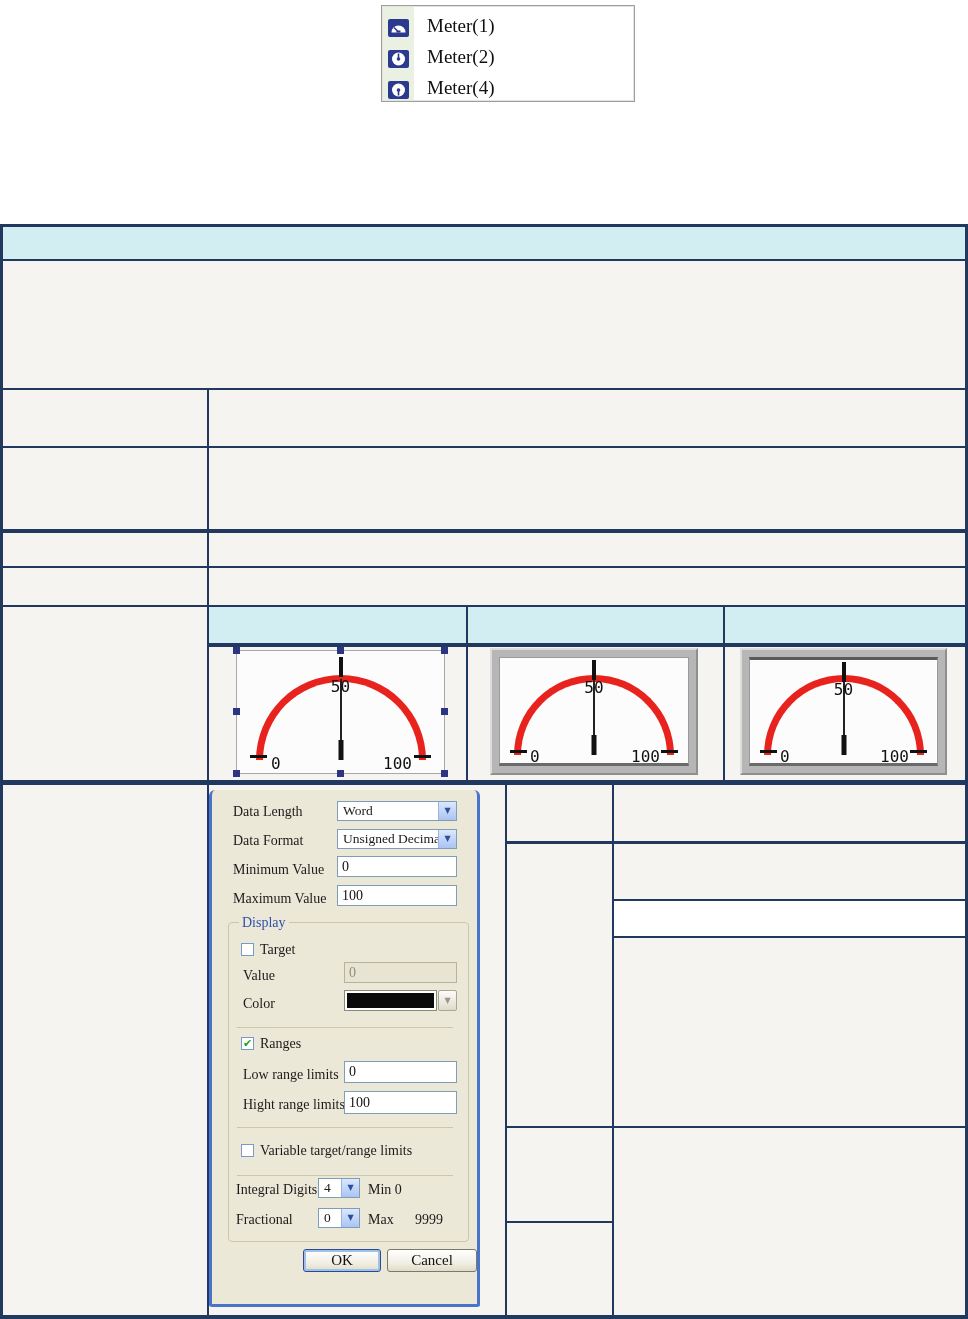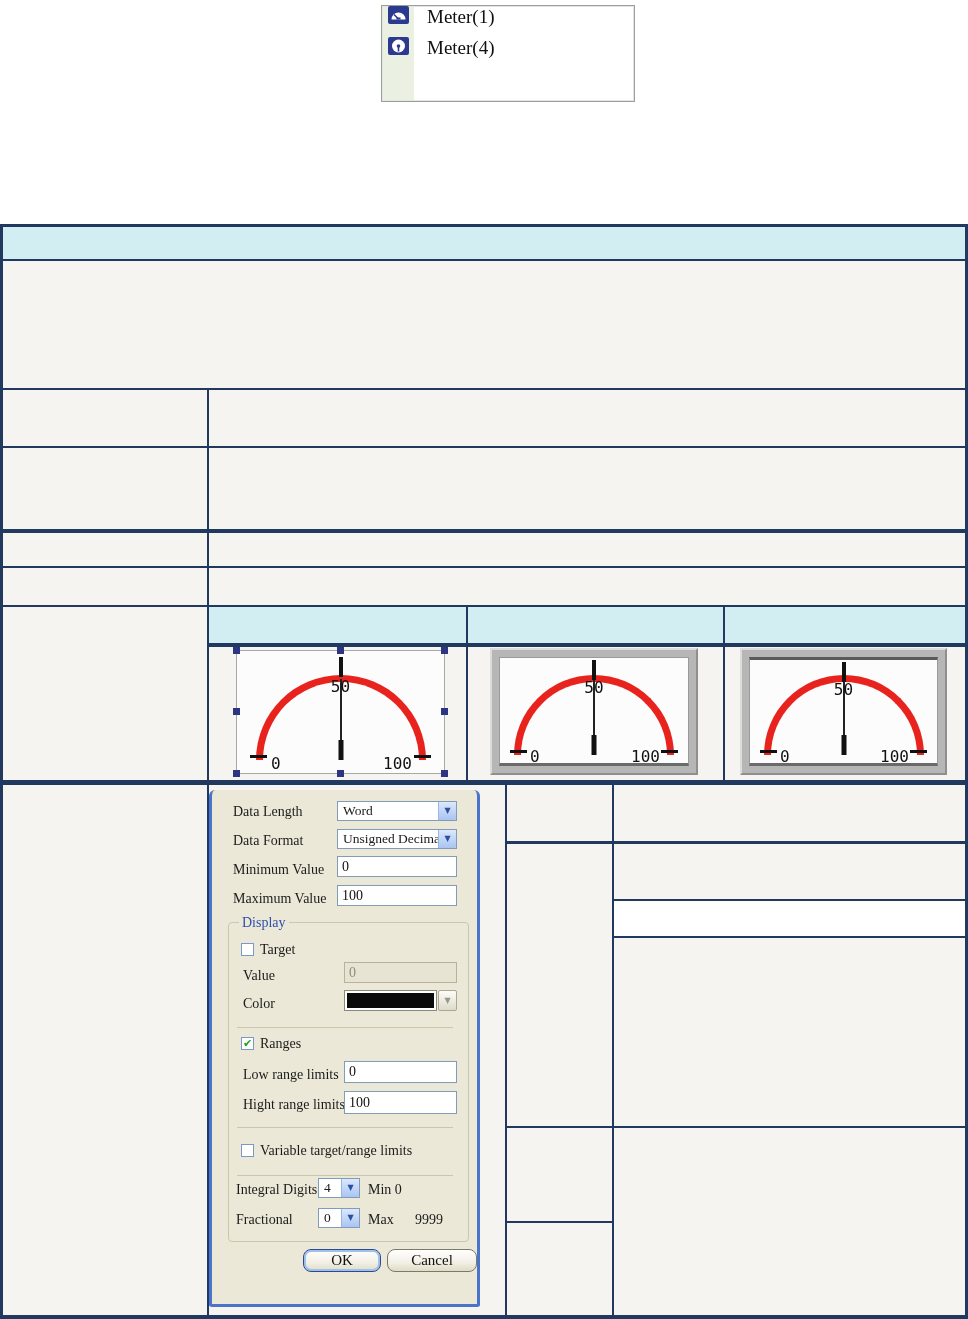--- a/index.html
+++ b/index.html
@@ -4,21 +4,21 @@
 <style>
   html,body{margin:0;padding:0;}
   body{width:968px;height:1319px;position:relative;background:#ffffff;overflow:hidden;
        font-family:"Liberation Serif", serif;}
   .hline,.vline{position:absolute;background:#21395f;}
   .fill{position:absolute;}
   
   .listbox{position:absolute;left:381px;top:5px;width:252px;height:95px;background:#fff;
            border:1px solid #9aa09c;box-shadow:inset 0 0 0 1px #e5e5e0;}
   .lb-strip{position:absolute;left:1px;top:1px;bottom:1px;width:31px;background:#eaf0e2;}
-  .lb-item{position:relative;height:31px;display:flex;align-items:flex-start;}
+  .lb-item{position:relative;height:31px;display:flex;align-items:flex-end;}
   .lb-icon{width:21px;height:18px;margin-left:6px;flex:0 0 auto;}
   .lb-label{margin-left:18px;font-size:19px;color:#101010;}
   
   .tablewrap{position:absolute;left:0;top:224px;width:968px;height:1095px;background:#f5f4f1;}
   
   .meter{position:absolute;}
   .panel{position:absolute;background:#fcfcfc;}
   .gauge{position:absolute;inset:0;}
   .arc{position:absolute;left:50%;transform:translateX(-50%);bottom:13px;width:156px;height:78px;
        border:7px solid #e8231d;border-bottom:none;border-radius:50% 50% 0 0 / 100% 100% 0 0;}
@@ -60,38 +60,47 @@
   .groupbox{position:absolute;border:1px solid #cbc7ad;border-radius:4px;}
   .gb-label{position:absolute;background:#ece8d8;padding:0 3px;color:#2e4fae;font-size:14px;}
   .checkbox{position:absolute;width:13px;height:13px;box-sizing:border-box;border:1px solid #7b99c8;background:#fff;
             font-family:"DejaVu Sans", sans-serif;font-size:11px;line-height:11px;text-align:center;color:#1ca41c;font-weight:bold;}
   .sep{position:absolute;height:1px;background:#cbc7ad;}
   .swatch{position:absolute;box-sizing:border-box;border:1px solid #8a8a7a;background:#fff;padding:2px;}
   .swatch .inner{width:100%;height:100%;background:#0a0a0a;}
   .dropbtn{position:absolute;box-sizing:border-box;border:1px solid #aaa795;border-radius:2px;
            background:linear-gradient(180deg,#fdfcf8,#dedacb);color:#9a968a;
            font-family:"DejaVu Sans", sans-serif;font-size:8px;text-align:center;}
-  .xp-btn{position:absolute;box-sizing:border-box;height:23px;border:1px solid #7a7a6a;border-radius:8px;
+  .xp-btn{position:absolute;box-sizing:border-box;height:23px;border:1px solid #7a7a6a;border-radius:3px;
           background:linear-gradient(180deg,#ffffff 0%,#f2efe4 60%,#e0dcc8 100%);
           font-family:"Liberation Serif", serif;font-size:15px;color:#111;text-align:center;line-height:21px;}
   .xp-btn.focused{border:1px solid #30488c;box-shadow:inset 0 0 0 2px #9ec2ec;}
 </style>
 </head>
 <body>
 
 <div class="listbox">
   <div class="lb-strip"></div>
   <div class="lb-item">
     <svg class="lb-icon" viewBox="0 0 21 18">
       <rect x="0" y="0" width="21" height="18" rx="2" fill="#2b3a8e"></rect>
       <path d="M3.5 13.5 A7 7 0 0 1 17.5 13.5 Z" fill="#ffffff"></path>
       <line x1="10.5" y1="13" x2="6" y2="8.5" stroke="#2b3a8e" stroke-width="1.6"></line>
       <rect x="8.5" y="11.5" width="4" height="2" fill="#2b3a8e"></rect>
     </svg>
     <span class="lb-label">Meter(1)</span>
+  </div>
+  <div class="lb-item">
+    <svg class="lb-icon" viewBox="0 0 21 18">
+      <rect x="0" y="0" width="21" height="18" rx="2" fill="#2b3a8e"></rect>
+      <circle cx="10.5" cy="9" r="6.5" fill="#ffffff"></circle>
+      <line x1="10.5" y1="9" x2="10.5" y2="3.5" stroke="#2b3a8e" stroke-width="1.6"></line>
+      <circle cx="10.5" cy="9" r="1.8" fill="#2b3a8e"></circle>
+    </svg>
+    <span class="lb-label">Meter(2)</span>
   </div>
   <div class="lb-item">
     <svg class="lb-icon" viewBox="0 0 21 18">
       <rect x="0" y="0" width="21" height="18" rx="2" fill="#2b3a8e"></rect>
       <circle cx="10.5" cy="9" r="6.5" fill="#ffffff"></circle>
       <line x1="10.5" y1="9" x2="10.5" y2="14.5" stroke="#2b3a8e" stroke-width="1.6"></line>
       <circle cx="10.5" cy="9" r="1.8" fill="#2b3a8e"></circle>
     </svg>
     <span class="lb-label">Meter(4)</span>
   </div>

